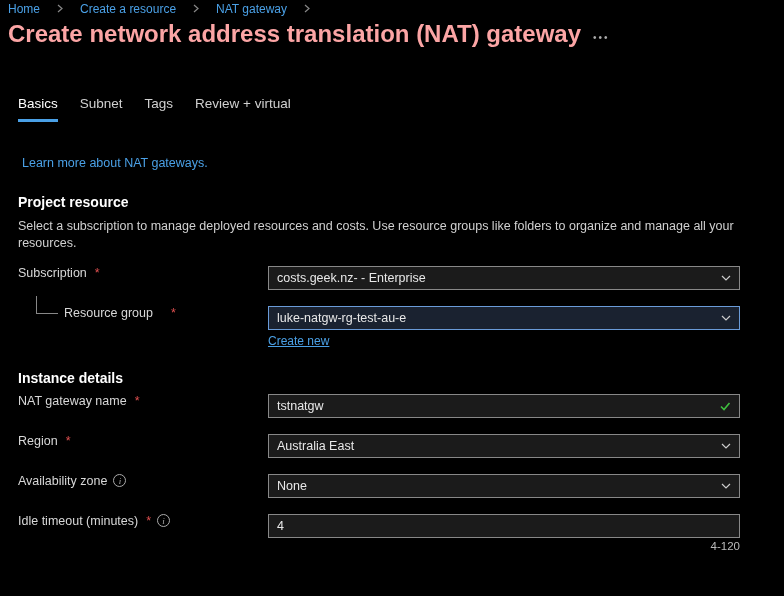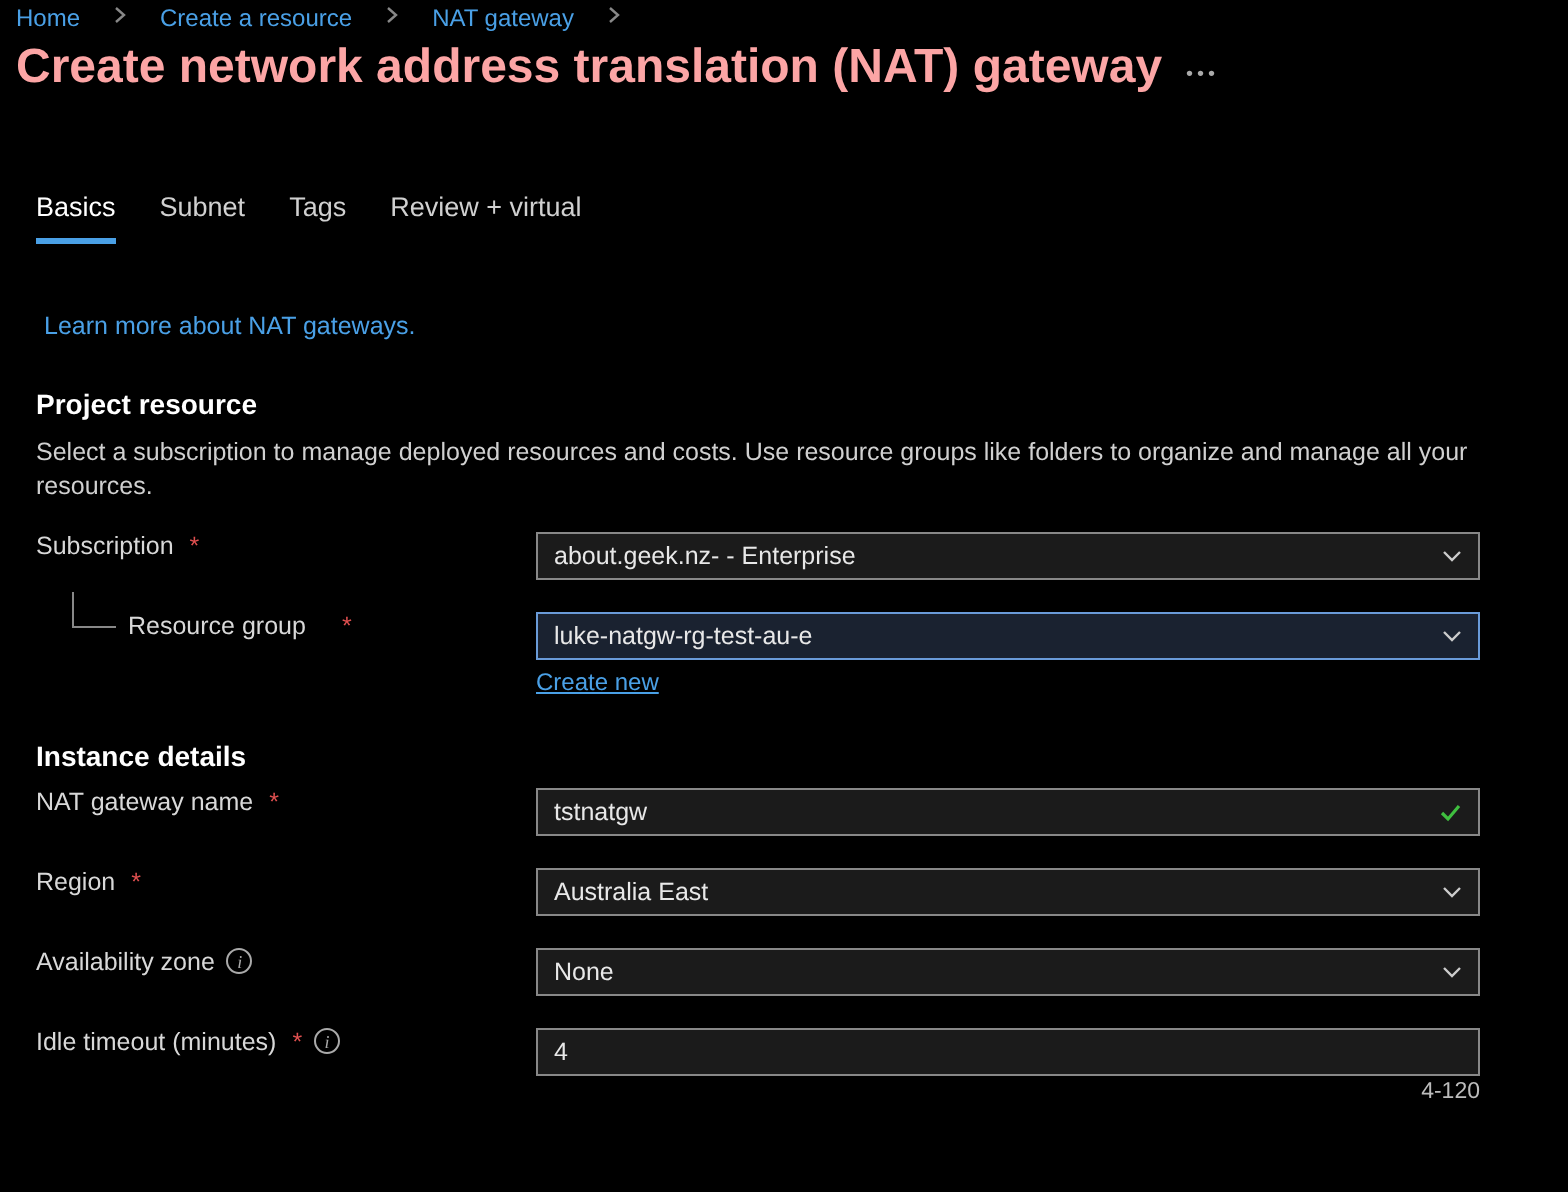--- a/index.html
+++ b/index.html
@@ -152,21 +152,21 @@
   <h3 class="section">Project resource</h3>
   <div class="section-desc">Select a subscription to manage deployed resources and costs. Use resource groups like folders to organize and manage all your resources.</div>
 
   <div class="form-row">
     <div class="label-col">
       <span>Subscription</span>
         <span class="req">*</span>
     </div>
     <div class="field-col">
       <div class="select">
-        <span>about.geek.nz- - Enterprise</span>
+        <span>costs.geek.nz- - Enterprise</span>
         <span class="chev">
           <svg width="10" height="10" viewBox="0 0 10 10">
               <path d="M1 3 L5 7 L9 3" stroke="#ccc" stroke-width="1.2" fill="none"></path>
             </svg>
         </span>
       </div>
     </div>
   </div>
 
   <div class="form-row">

